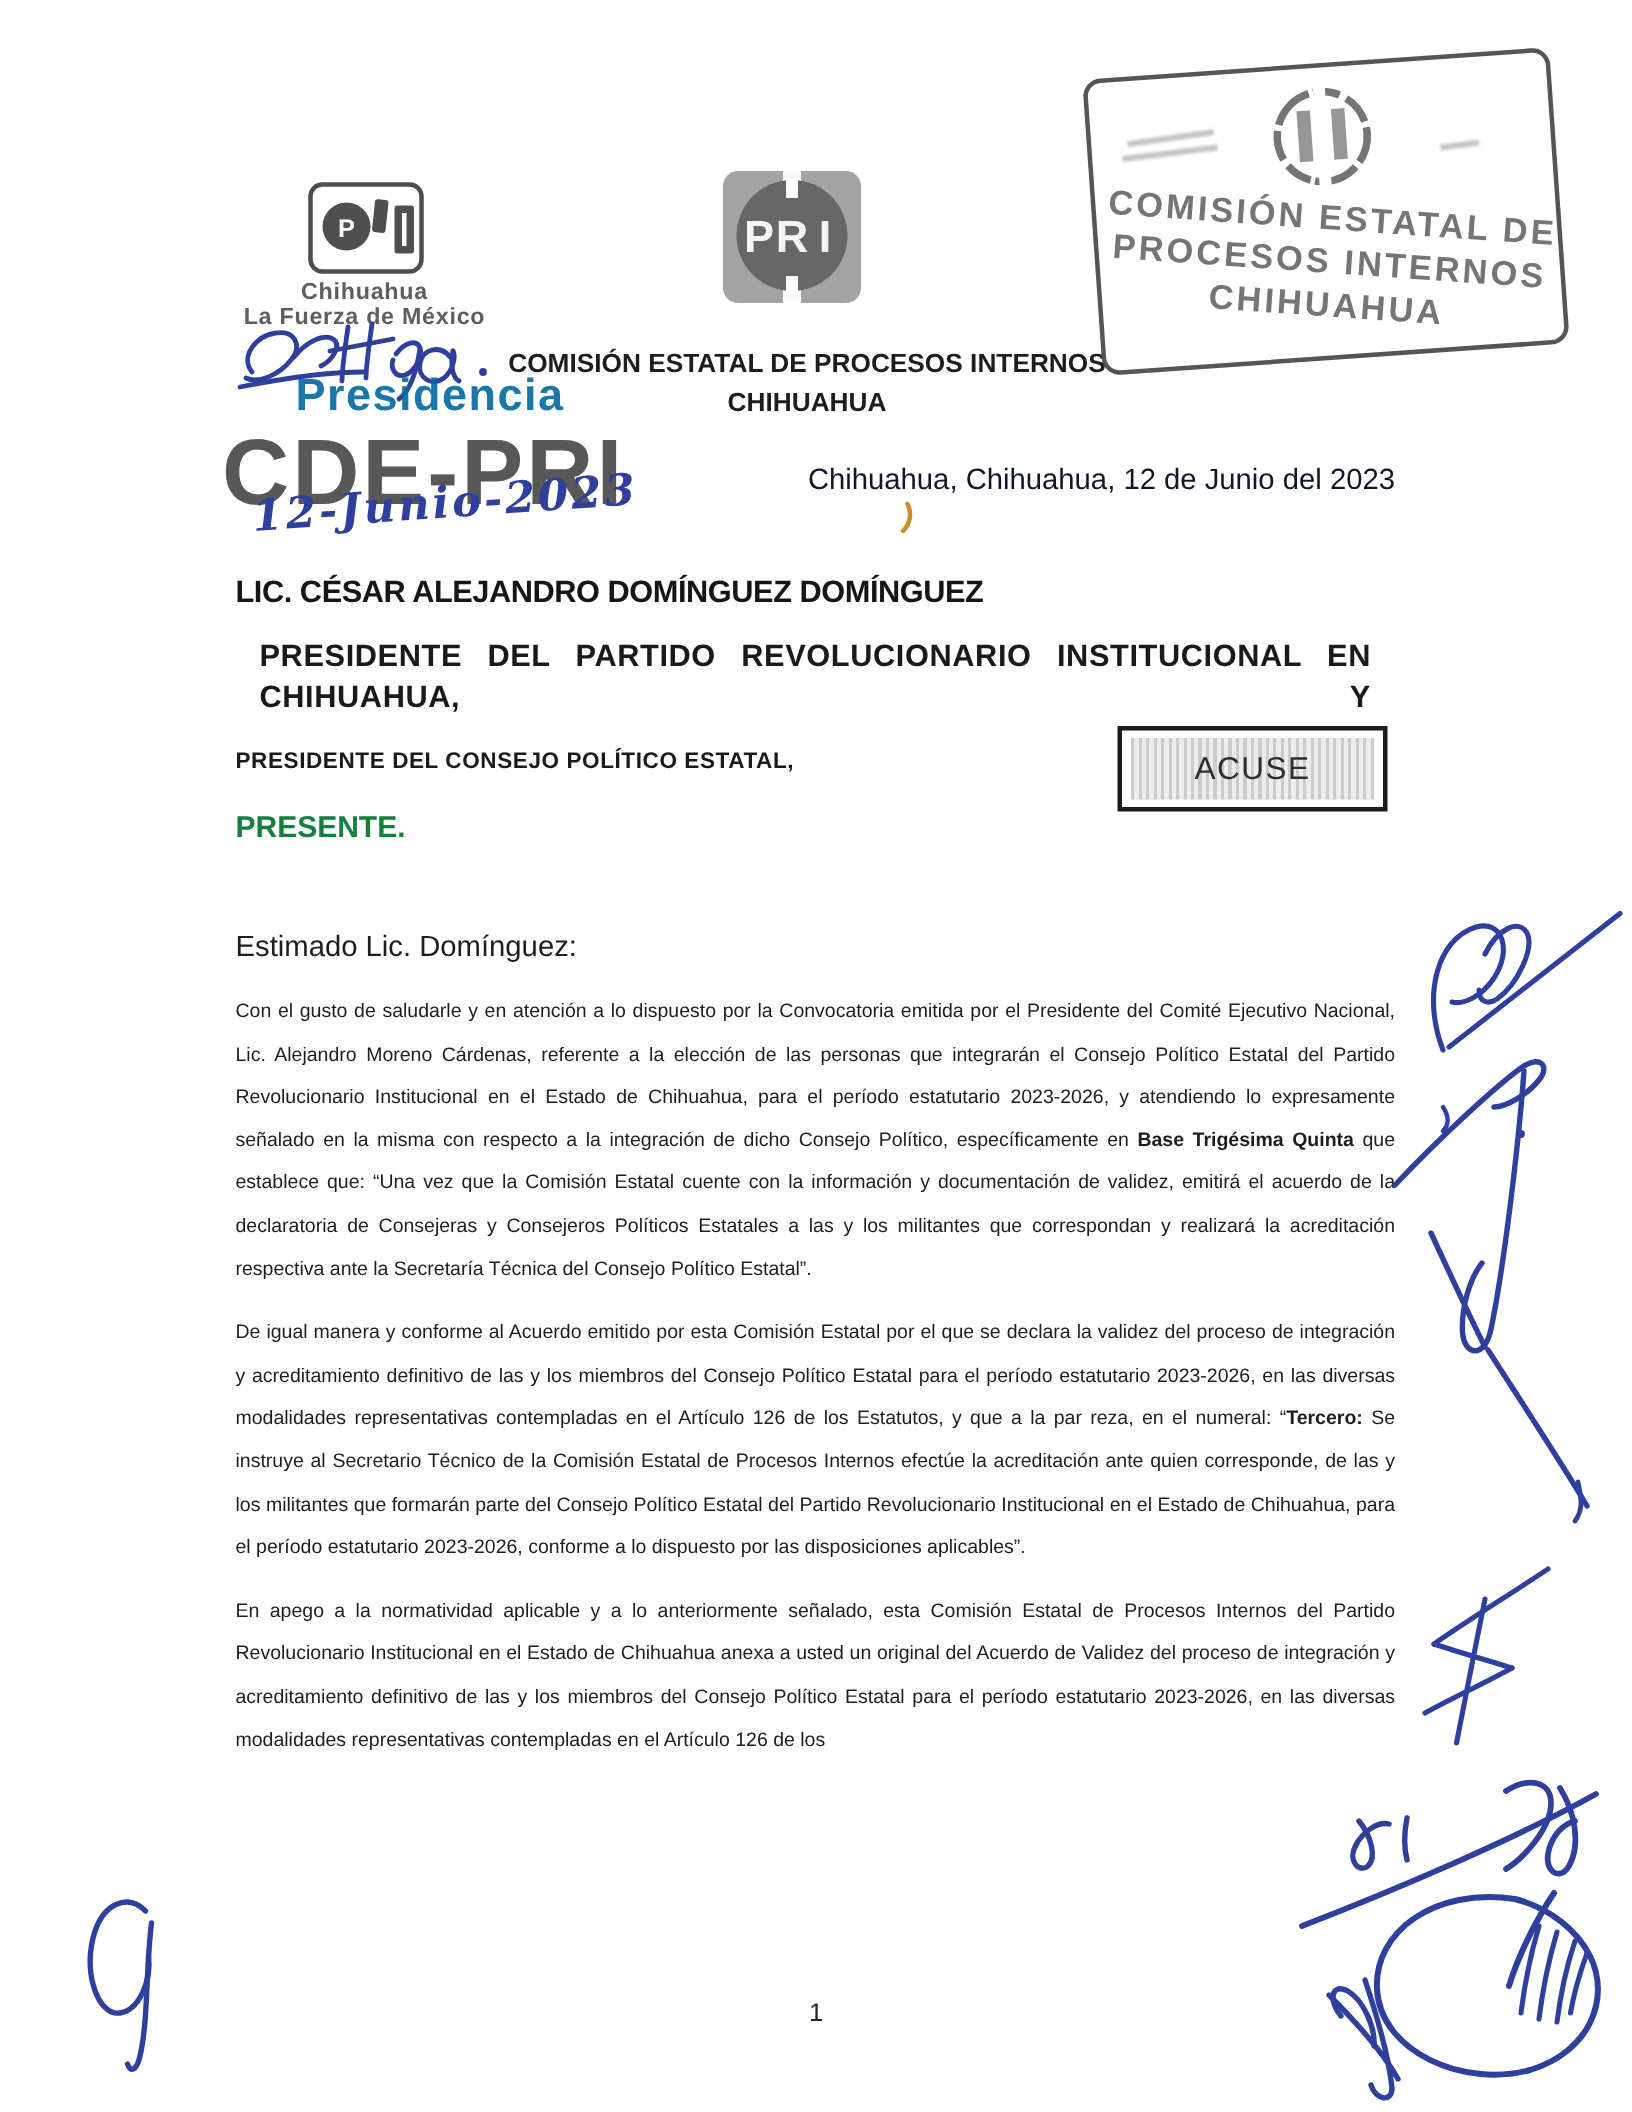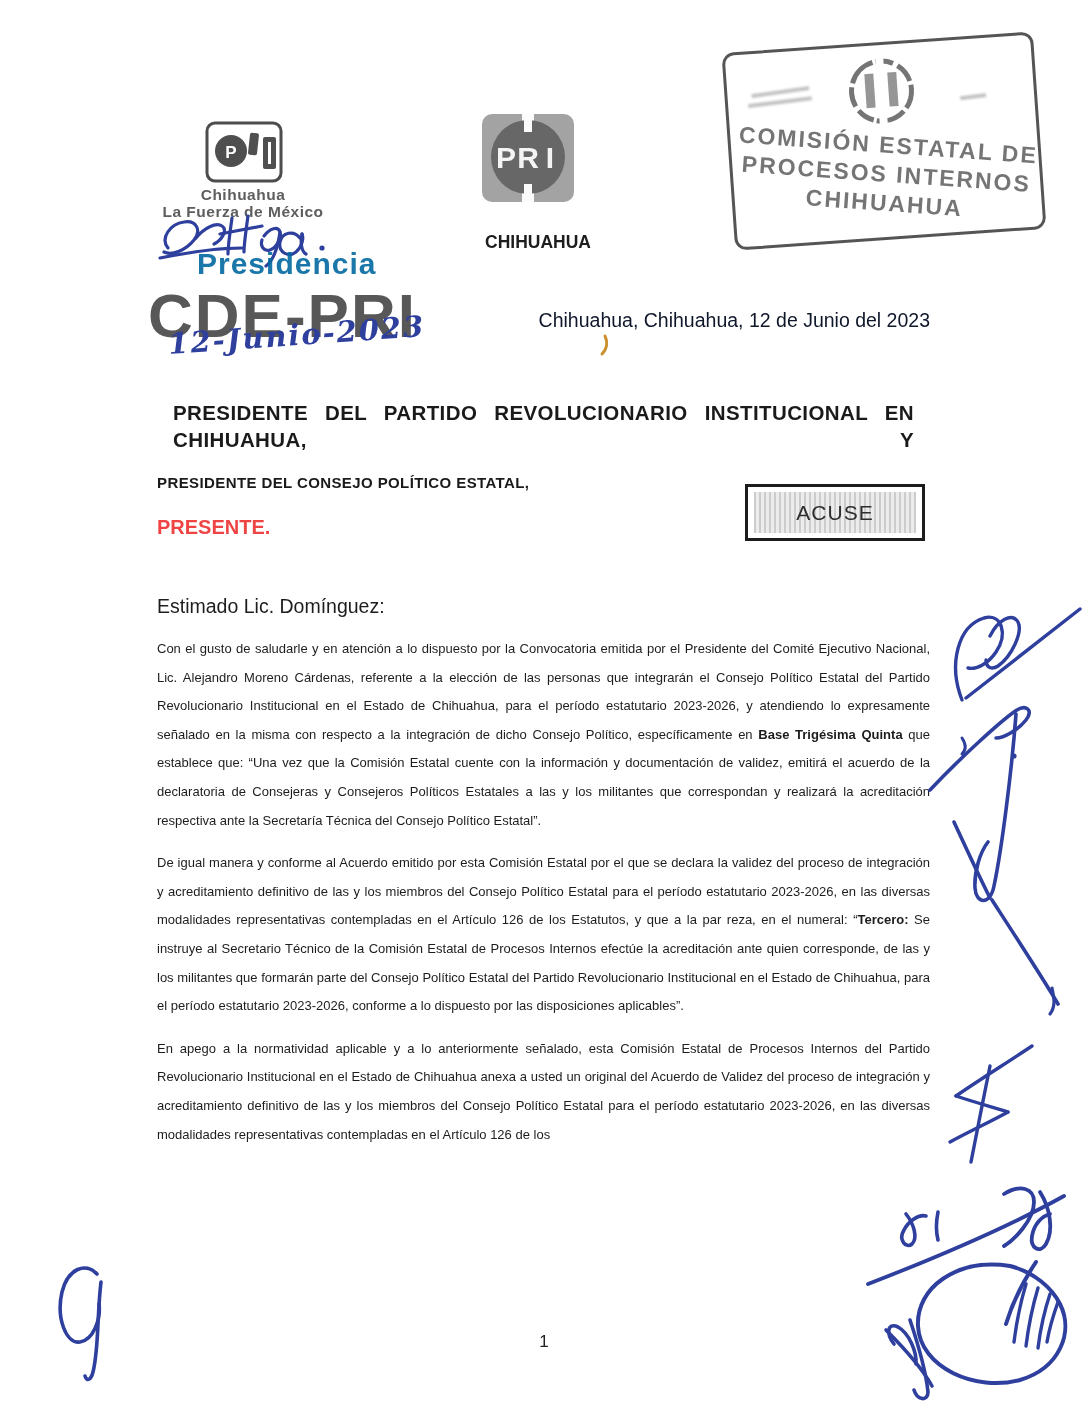--- a/index.html
+++ b/index.html
@@ -54,21 +54,21 @@
   }
   .date-tick{position:absolute;left:598px;top:332px;width:14px;height:26px;}
   
   .column{position:absolute;left:157px;top:383px;width:773px;}
   .addr-name{font-weight:bold;font-size:20.5px;letter-spacing:-0.3px;color:#161616;margin:0 0 17px 0;}
   .addr-title1{
     font-weight:bold;font-size:20.5px;letter-spacing:.4px;color:#1a1a1a;margin:16px;
     text-align:justify;text-align-last:justify;line-height:27px;
   }
   .addr-title2{font-weight:bold;font-size:15px;letter-spacing:.4px;color:#1a1a1a;margin:0 0 20px 0;line-height:27px;}
-  .addr-presente{font-weight:bold;font-size:20px;color:#ef4444;margin:0 0 56px 0;}
+  .addr-presente{font-weight:bold;font-size:20px;color:#15803d;margin:0 0 56px 0;}
   .salutation{font-size:19.5px;color:#1d1d1d;margin:0 0 17px 0;}
   .para{
     font-size:13px;line-height:28.6px;color:#1d1d1d;text-align:justify;
     margin:0 0 14px 0;
   }
   .b{font-weight:bold;}
   
   .acuse{
     position:absolute;left:745px;top:484px;width:180px;height:57px;
     border:3px solid #1c1c1c;background:#fff;box-sizing:border-box;
@@ -128,20 +128,21 @@
     <rect x="42" y="2" width="12" height="88" fill="#fbfbfb"></rect>
     <circle cx="48" cy="45" r="37" fill="#676767"></circle>
     <rect x="44" y="8" width="8" height="12" fill="#fbfbfb"></rect>
     <rect x="44" y="72" width="8" height="12" fill="#fbfbfb"></rect>
     <text x="26" y="56" text-anchor="middle" font-family="Liberation Sans, sans-serif" font-weight="bold" font-size="30" fill="#f4f4f4">P</text>
     <text x="48" y="56" text-anchor="middle" font-family="Liberation Sans, sans-serif" font-weight="bold" font-size="30" fill="#f4f4f4">R</text>
     <text x="70" y="56" text-anchor="middle" font-family="Liberation Sans, sans-serif" font-weight="bold" font-size="30" fill="#f4f4f4">I</text>
   </svg>
 
   <div class="org-name">
+    <div>COMISIÓN ESTATAL DE PROCESOS INTERNOS</div>
     <div>CHIHUAHUA</div>
   </div>
 
   <div class="corner-stamp">
     <svg class="logo" viewBox="0 0 72 72">
       <circle cx="36" cy="36" r="30" fill="none" stroke="#6a6a6a" stroke-width="5" stroke-dasharray="20 4 30 3 18 5"></circle>
       <rect x="32" y="2" width="8" height="68" fill="#ffffff"></rect>
       <rect x="20" y="18" width="9" height="34" fill="#707070" opacity=".8"></rect>
       <rect x="43" y="18" width="9" height="34" fill="#707070" opacity=".8"></rect>
     </svg>
@@ -154,20 +155,21 @@
       <div>CHIHUAHUA</div>
     </div>
   </div>
 
   <div class="dateline">Chihuahua, Chihuahua, 12 de Junio del 2023</div>
   <svg class="date-tick" viewBox="0 0 14 26">
     <path d="M7 4 C10 10 9 17 4 22" fill="none" stroke="#c98f2a" stroke-width="3" stroke-linecap="round"></path>
   </svg>
 
   <div class="column">
+    <p class="addr-name">LIC. CÉSAR ALEJANDRO DOMÍNGUEZ DOMÍNGUEZ</p>
     <p class="addr-title1">PRESIDENTE DEL PARTIDO REVOLUCIONARIO INSTITUCIONAL EN CHIHUAHUA, Y</p>
     <p class="addr-title2">PRESIDENTE DEL CONSEJO POLÍTICO ESTATAL,</p>
     <p class="addr-presente">PRESENTE.</p>
 
     <p class="salutation">Estimado Lic. Domínguez:</p>
 
     <p class="para"><span>Con el gusto de saludarle y en atención a lo dispuesto por la Convocatoria emitida por el Presidente del Comité Ejecutivo Nacional, Lic. Alejandro Moreno Cárdenas, referente a la elección de las personas que integrarán el Consejo Político Estatal del Partido Revolucionario Institucional en el Estado de Chihuahua, para el período estatutario 2023-2026, y atendiendo lo expresamente señalado en la misma con respecto a la integración de dicho Consejo Político, específicamente en </span><span class="b">Base Trigésima Quinta</span><span> que establece que: “Una vez que la Comisión Estatal cuente con la información y documentación de validez, emitirá el acuerdo de la declaratoria de Consejeras y Consejeros Políticos Estatales a las y los militantes que correspondan y realizará la acreditación respectiva ante la Secretaría Técnica del Consejo Político Estatal”.</span></p>
 
     <p class="para"><span>De igual manera y conforme al Acuerdo emitido por esta Comisión Estatal por el que se declara la validez del proceso de integración y acreditamiento definitivo de las y los miembros del Consejo Político Estatal para el período estatutario 2023-2026, en las diversas modalidades representativas contempladas en el Artículo 126 de los Estatutos, y que a la par reza, en el numeral: “</span><span class="b">Tercero:</span><span> Se instruye al Secretario Técnico de la Comisión Estatal de Procesos Internos efectúe la acreditación ante quien corresponde, de las y los militantes que formarán parte del Consejo Político Estatal del Partido Revolucionario Institucional en el Estado de Chihuahua, para el período estatutario 2023-2026, conforme a lo dispuesto por las disposiciones aplicables”.</span></p>
 

